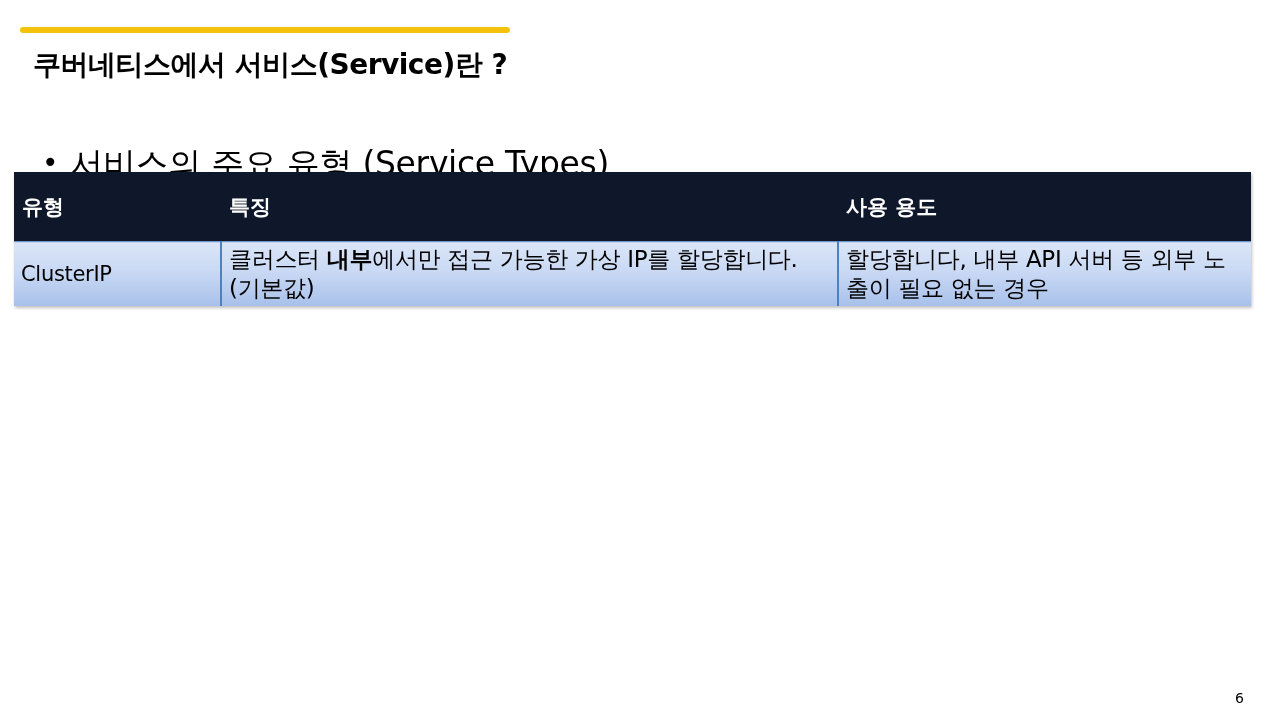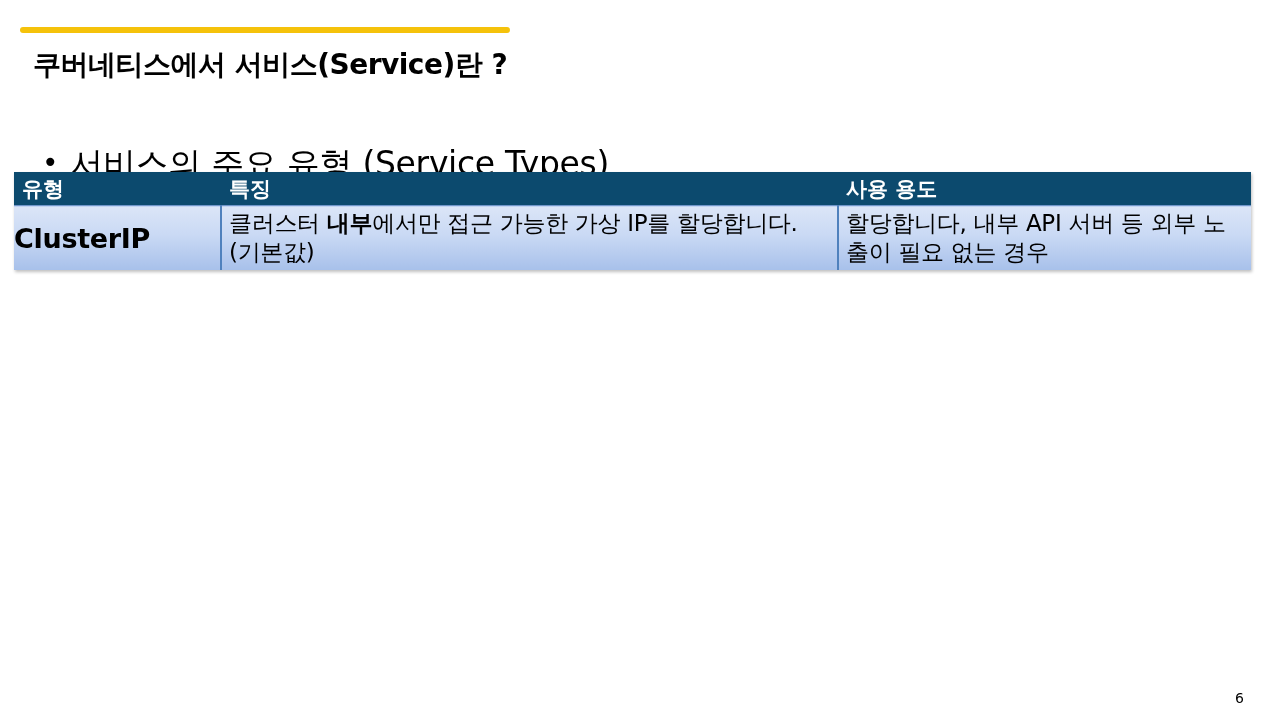--- a/index.html
+++ b/index.html
@@ -20,30 +20,30 @@
     letter-spacing: -0.3px;
     margin-top: 38px;
   }
   .bullet .dot { display: inline-block; margin-right: 12px; font-size: 28px; vertical-align: 3px; }
   table.svc {
     position: absolute; left: 14px; top: 172px; width: 1237px;
     border-collapse: collapse; table-layout: fixed;
     box-shadow: 1px 2px 3px rgba(0,0,0,0.25);
   }
   table.svc th {
-    background: #0c4a6e; color: #fff; text-align: left; font-weight: bold;
-    font-size: 21px; height: 33px; padding: 0 8px; border: none;
+    background: #0f172a; color: #fff; text-align: left; font-weight: bold;
+    font-size: 21px; height: 33px; padding: 18px 8px; border: none;
   }
   table.svc td {
     height: 64px; padding: 0 7px; font-size: 23px; line-height: 29px; vertical-align: middle;
     background: linear-gradient(to bottom, #dbe5f7 0%, #c9d9f4 45%, #a7c0ea 100%);
     border-top: 1px solid #6f95c9; border-left: 2px solid #4f81bd;
     letter-spacing: -0.3px;
   }
-  table.svc td:first-child { border-left: none; font-weight: bold; font-size: 27px; padding-left: 0; }
+  table.svc td:first-child { border-left: none; font-weight: normal; font-size: 21px; padding-left: 7px; }
   table.svc td .b { font-weight: bold; }
   .page-num { position: absolute; left: 1235px; top: 690px; font-size: 14px; }
 </style>
 </head>
 <body>
 
 <div class="accent-bar"></div>
 <div class="slide-title">쿠버네티스에서 서비스(Service)란 ?</div>
 <div class="bullet">
   <span class="dot">•</span><span>서비스의 주요 유형 (Service Types)</span>

